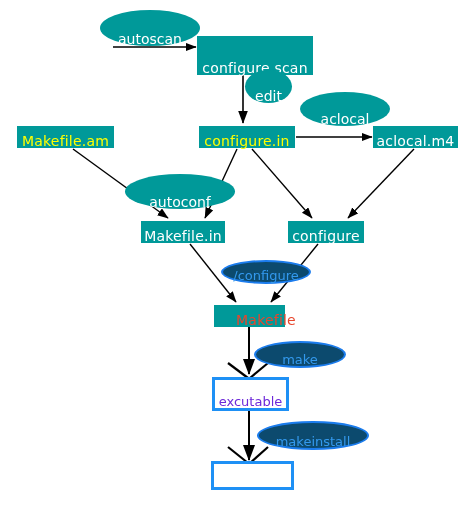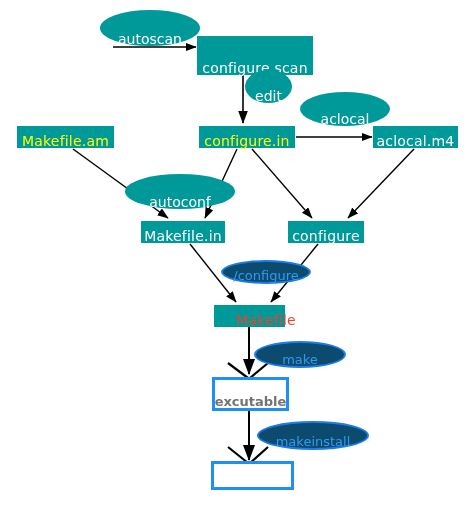--- a/index.html
+++ b/index.html
@@ -57,23 +57,22 @@
     border: 2px solid #1b7ced;
     border-radius: 50%;
     color: #3399ee;
     font-size: 13px;
   }
 
   
   .out-box {
     background: #ffffff;
     border: 3px solid #1e90f5;
-    color: #737373;
+    color: #6d28d9;
     font-size: 13px;
-    font-weight: bold;
   }
 </style>
 </head>
 <body>
 
 <div id="diagram-canvas">
 
   <svg id="edge-layer" viewBox="0 0 472 519" width="472" height="519" xmlns="http://www.w3.org/2000/svg">
     <defs>
       <marker id="arrowhead" markerWidth="9" markerHeight="9" refX="7.5" refY="3" orient="auto" markerUnits="strokeWidth">

